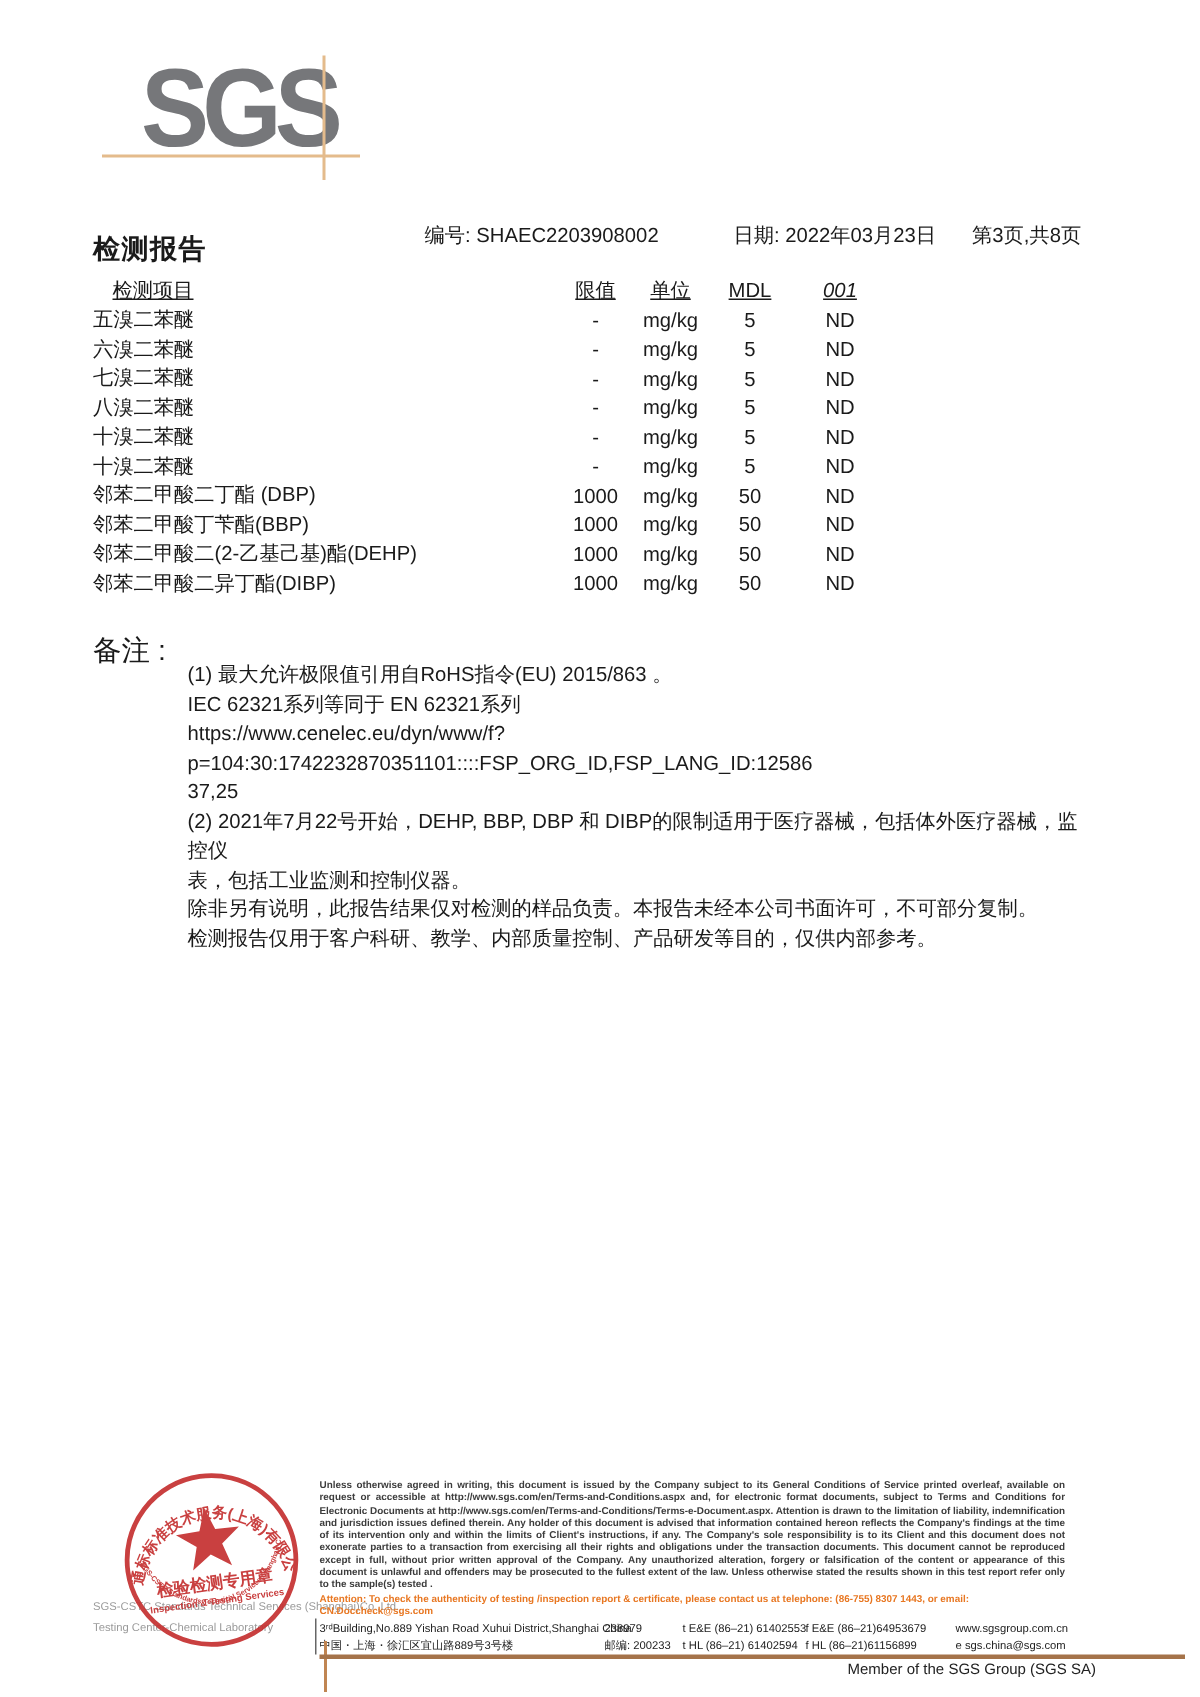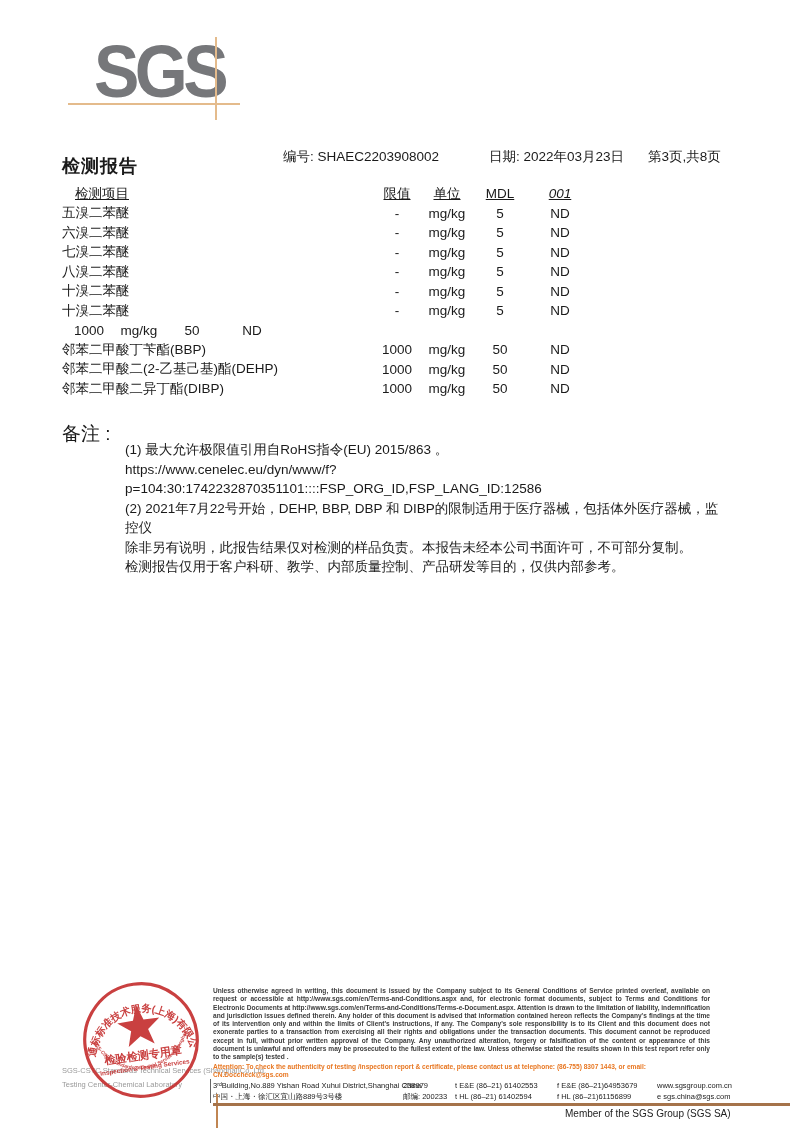--- a/index.html
+++ b/index.html
@@ -45,21 +45,21 @@
   }
   .attention{
     left:213px;top:1063px;width:497px;font-size:6.6px;line-height:8.3px;
     color:#e87722;font-weight:bold;
   }
   .addr-row{left:213px;font-size:7.5px;display:flex;color:#222;white-space:nowrap;}
   .addr-row1{top:1081px;}
   .addr-row2{top:1092px;}
   .a-addr{width:190px;}
   .a-zip{width:52px;}
-  .a-t{width:102px;}
+  .a-t{width:82px;}
   .a-f{width:100px;}
   .a-web{width:110px;}
   .addr-vline{left:210px;top:1079px;width:1px;height:24px;background:#666;}
   .footer-line{left:213px;top:1103px;width:577px;height:3px;background:#a5734a;}
   .footer-vline{left:216px;top:1094px;width:2px;height:34px;background:#c08552;}
   .member{left:565px;top:1108px;font-size:10px;color:#222;}
 </style>
 </head>
 <body>
 
@@ -117,20 +117,21 @@
       <span class="c-sample">ND</span>
     </div>
       <div class="trow">
       <span class="c-item">十溴二苯醚</span>
       <span class="c-limit">-</span>
       <span class="c-unit">mg/kg</span>
       <span class="c-mdl">5</span>
       <span class="c-sample">ND</span>
     </div>
       <div class="trow">
+      <span class="c-item">邻苯二甲酸二丁酯 (DBP)</span>
       <span class="c-limit">1000</span>
       <span class="c-unit">mg/kg</span>
       <span class="c-mdl">50</span>
       <span class="c-sample">ND</span>
     </div>
       <div class="trow">
       <span class="c-item">邻苯二甲酸丁苄酯(BBP)</span>
       <span class="c-limit">1000</span>
       <span class="c-unit">mg/kg</span>
       <span class="c-mdl">50</span>
@@ -149,22 +150,25 @@
       <span class="c-unit">mg/kg</span>
       <span class="c-mdl">50</span>
       <span class="c-sample">ND</span>
     </div>
     </div>
 </div>
 
 <div class="abs notes-label">备注 :</div>
 <div class="abs notes">
     <div>(1) 最大允许极限值引用自RoHS指令(EU) 2015/863 。</div>
+    <div>IEC 62321系列等同于 EN 62321系列</div>
     <div>https://www.cenelec.eu/dyn/www/f?p=104:30:1742232870351101::::FSP_ORG_ID,FSP_LANG_ID:12586</div>
+    <div>37,25</div>
     <div>(2) 2021年7月22号开始，DEHP, BBP, DBP 和 DIBP的限制适用于医疗器械，包括体外医疗器械，监控仪</div>
+    <div>表，包括工业监测和控制仪器。</div>
     <div>除非另有说明，此报告结果仅对检测的样品负责。本报告未经本公司书面许可，不可部分复制。</div>
     <div>检测报告仅用于客户科研、教学、内部质量控制、产品研发等目的，仅供内部参考。</div>
   </div>
 
 <div class="abs company-gray">
   <div>SGS-CSTC Standards Technical Services (Shanghai)Co.,Ltd.</div>
   <div>Testing Center-Chemical Laboratory</div>
 </div>
 
 <svg class="abs stamp" viewBox="0 0 130 112">

